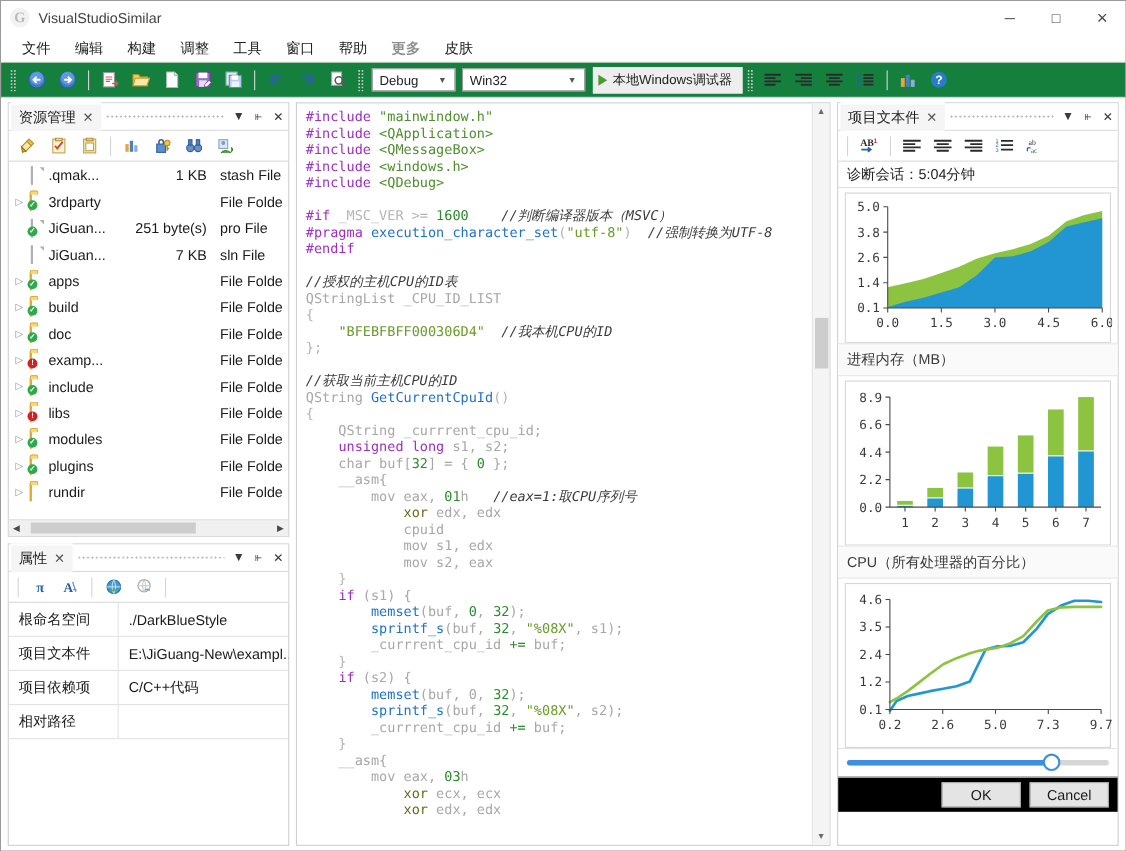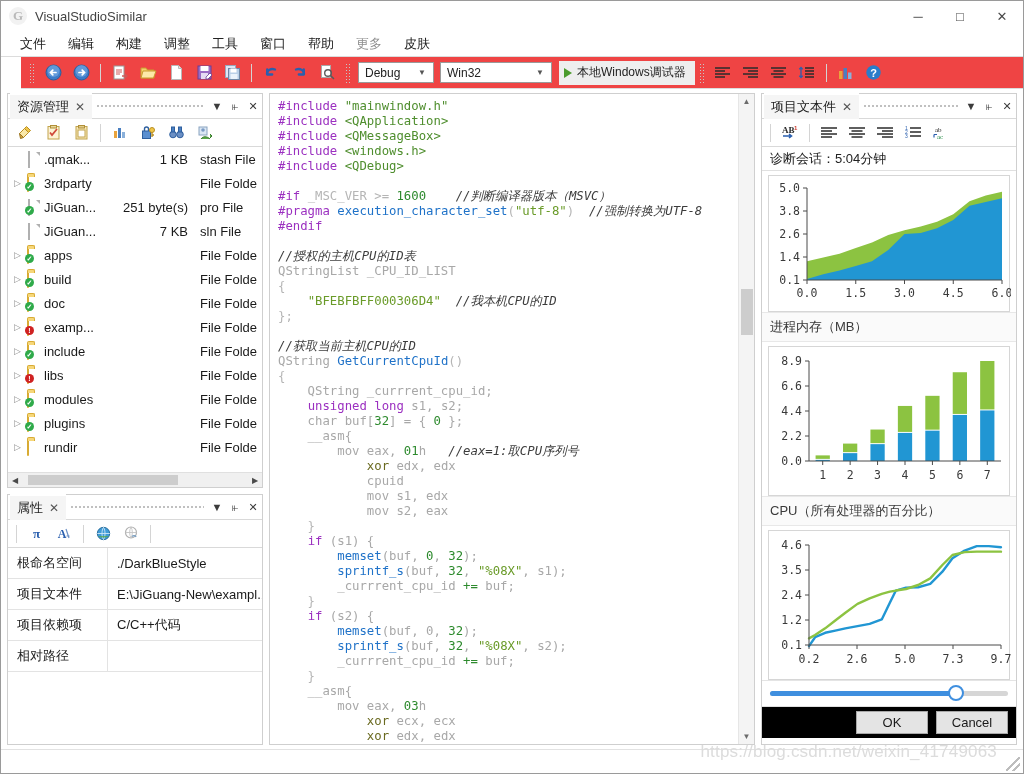--- a/index.html
+++ b/index.html
@@ -53,30 +53,29 @@
     height: 26px; flex: 0 0 26px;
     display: flex; align-items: center;
     background: #ffffff;
     padding-left: 8px;
     border-bottom: 1px solid #dcdcdc;
   }
   .menuitem {
     padding: 3px 11px;
     font-size: 13px; color: #222;
   }
-  .menuitem.dim { color: #8e8e8e; }
+  .menuitem.dim { color: #8e8e8e; font-weight: bold; }
 
   
   .toolbar {
     height: 32px; flex: 0 0 32px;
     display: flex; align-items: center;
-    background: #ef4444;
+    background: #15803d;
     border-bottom: 1px solid #dcdcdc;
     padding-left: 4px;
-    margin-left: 20px;
   }
   .grip {
     width: 6px; height: 20px; margin: 0 4px;
     background-image: radial-gradient(#c6c6c6 35%, transparent 36%);
     background-size: 3px 3px;
   }
   .tbtn {
     width: 26px; height: 24px;
     display: flex; align-items: center; justify-content: center;
     margin: 0 1px;
@@ -947,17 +946,13 @@
         </div>
 
         <div class="btnrow">
           <div class="dlgbtn">OK</div>
           <div class="dlgbtn">Cancel</div>
         </div>
       </div>
     </div>
   </div>
 
-  <div class="statusbar">
-    <div class="watermark">https://blog.csdn.net/weixin_41749063</div>
-    <div class="resize-grip"></div>
-  </div>
 </div>
 
 </body></html>

